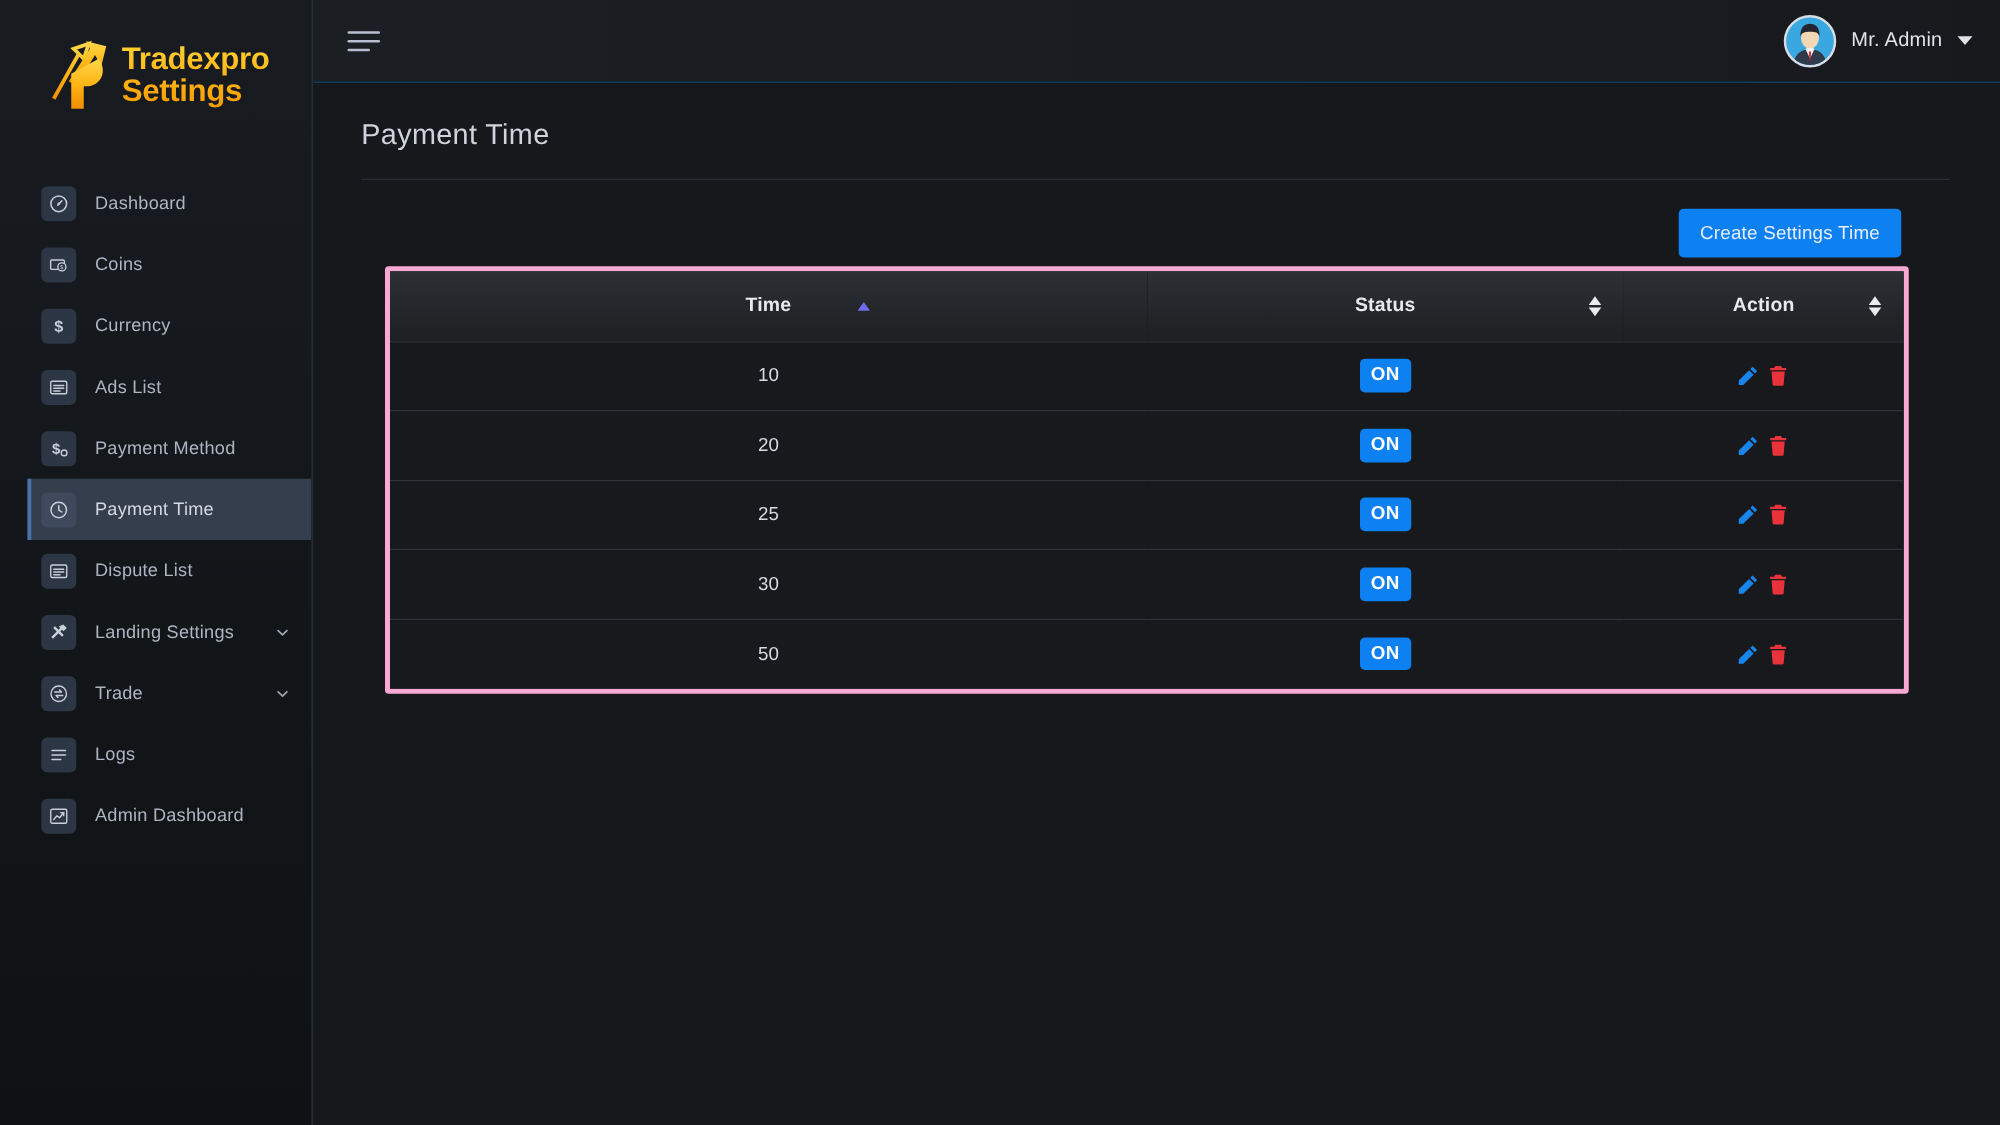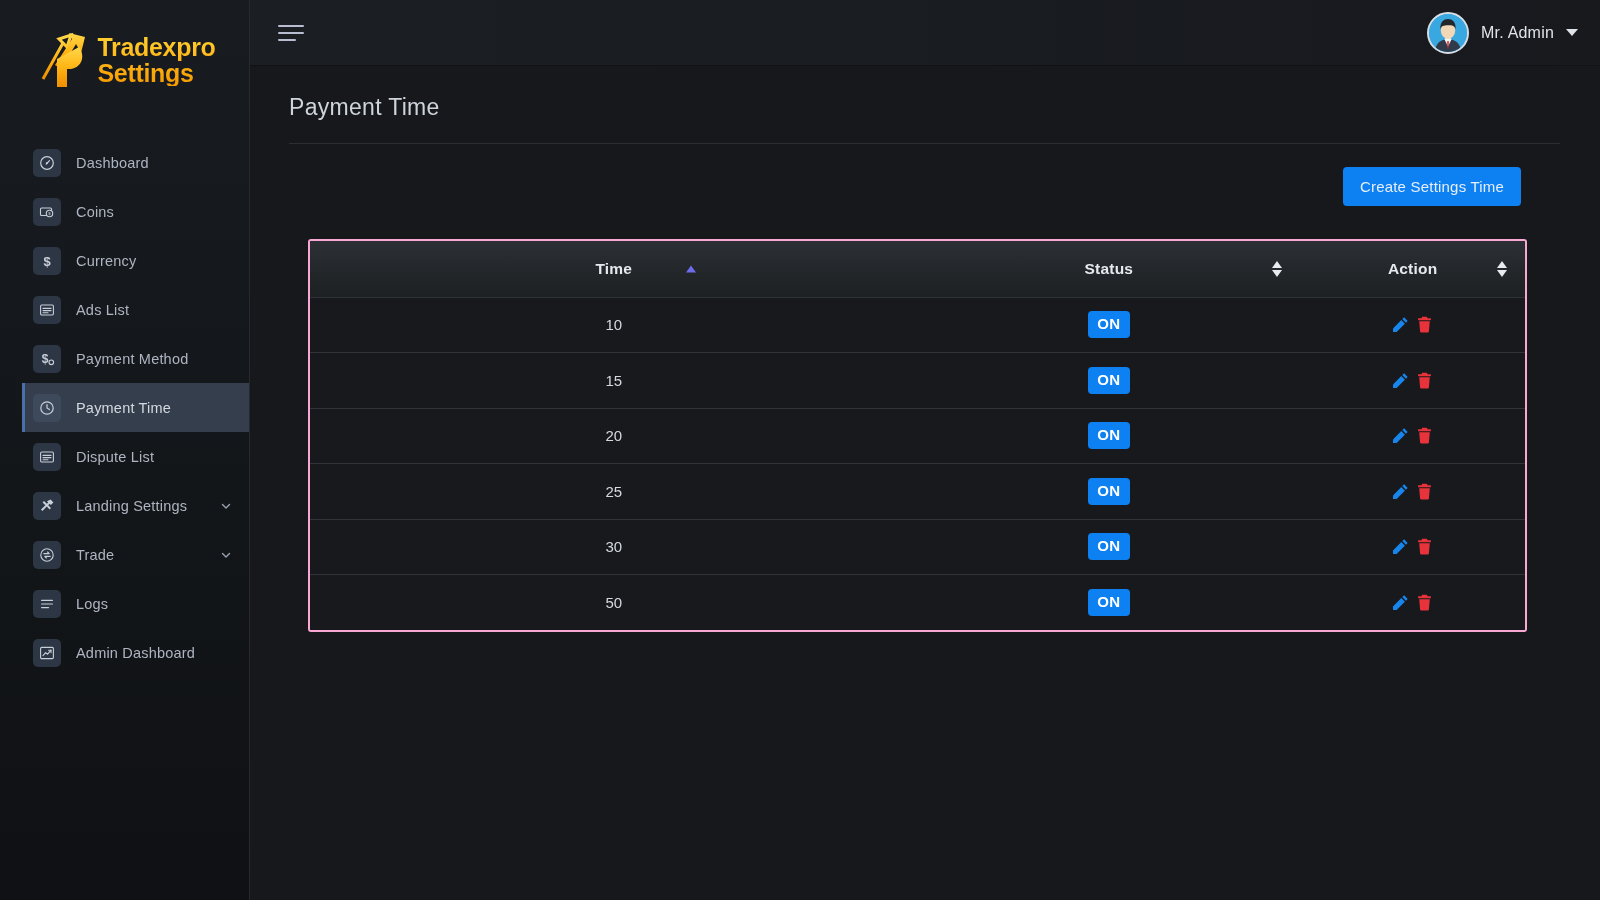--- a/index.html
+++ b/index.html
@@ -94,22 +94,22 @@
   .btn-primary {
     background: #0d81f2; color: #e8eef7;
     border: none; border-radius: 4px;
     padding: 11px 17px; font-size: 15px;
     font-family: "Liberation Sans", sans-serif;
     cursor: pointer; letter-spacing: .2px;
   }
 
   
   .table-wrap {
-    margin: 33px 33px 0 38px;
-    border: 2px solid #f9a8d4;
+    margin: 7px 33px 0 38px;
+    border: 4px solid #f9a8d4;
     border-radius: 3px;
     background: #17191d;
     overflow: hidden;
   }
   table { width: 100%; border-collapse: collapse; table-layout: fixed; }
   thead tr { background: linear-gradient(180deg,#2c2f34 0%,#232629 60%,#1e2124 100%); }
   thead th {
     height: 56px; font-size: 15.5px; font-weight: bold;
     color: #e6e9ee; position: relative; letter-spacing: .2px;
     border-bottom: 1px solid #2e3135;
@@ -359,40 +359,20 @@
                     <span class="icon-btn delete-icon">
                       <svg viewBox="0 0 17 17">
                         <path d="M6.2 0.8h4.6l0.8 1.5h3.3v1.9H2.1V2.3h3.3z"></path>
                         <path d="M3.2 5.2h10.6l-0.9 10.3a1.2 1.2 0 0 1-1.2 1.1H5.3a1.2 1.2 0 0 1-1.2-1.1z"></path>
                       </svg>
                     </span>
                   </span>
                 </td>
               </tr>
               <tr>
-                <td>15</td>
-                <td><span class="badge-on">ON</span></td>
-                <td>
-                  <span class="actions">
-                    <span class="icon-btn edit-icon">
-                      <svg viewBox="0 0 17 17">
-                        <path d="M12.1 1.3 L15.7 4.9 L13.9 6.7 L10.3 3.1 Z"></path>
-                        <path d="M9.3 4.1 L12.9 7.7 L4.6 16 L1 16 L1 12.4 Z"></path>
-                      </svg>
-                    </span>
-                    <span class="icon-btn delete-icon">
-                      <svg viewBox="0 0 17 17">
-                        <path d="M6.2 0.8h4.6l0.8 1.5h3.3v1.9H2.1V2.3h3.3z"></path>
-                        <path d="M3.2 5.2h10.6l-0.9 10.3a1.2 1.2 0 0 1-1.2 1.1H5.3a1.2 1.2 0 0 1-1.2-1.1z"></path>
-                      </svg>
-                    </span>
-                  </span>
-                </td>
-              </tr>
-              <tr>
                 <td>20</td>
                 <td><span class="badge-on">ON</span></td>
                 <td>
                   <span class="actions">
                     <span class="icon-btn edit-icon">
                       <svg viewBox="0 0 17 17">
                         <path d="M12.1 1.3 L15.7 4.9 L13.9 6.7 L10.3 3.1 Z"></path>
                         <path d="M9.3 4.1 L12.9 7.7 L4.6 16 L1 16 L1 12.4 Z"></path>
                       </svg>
                     </span>

